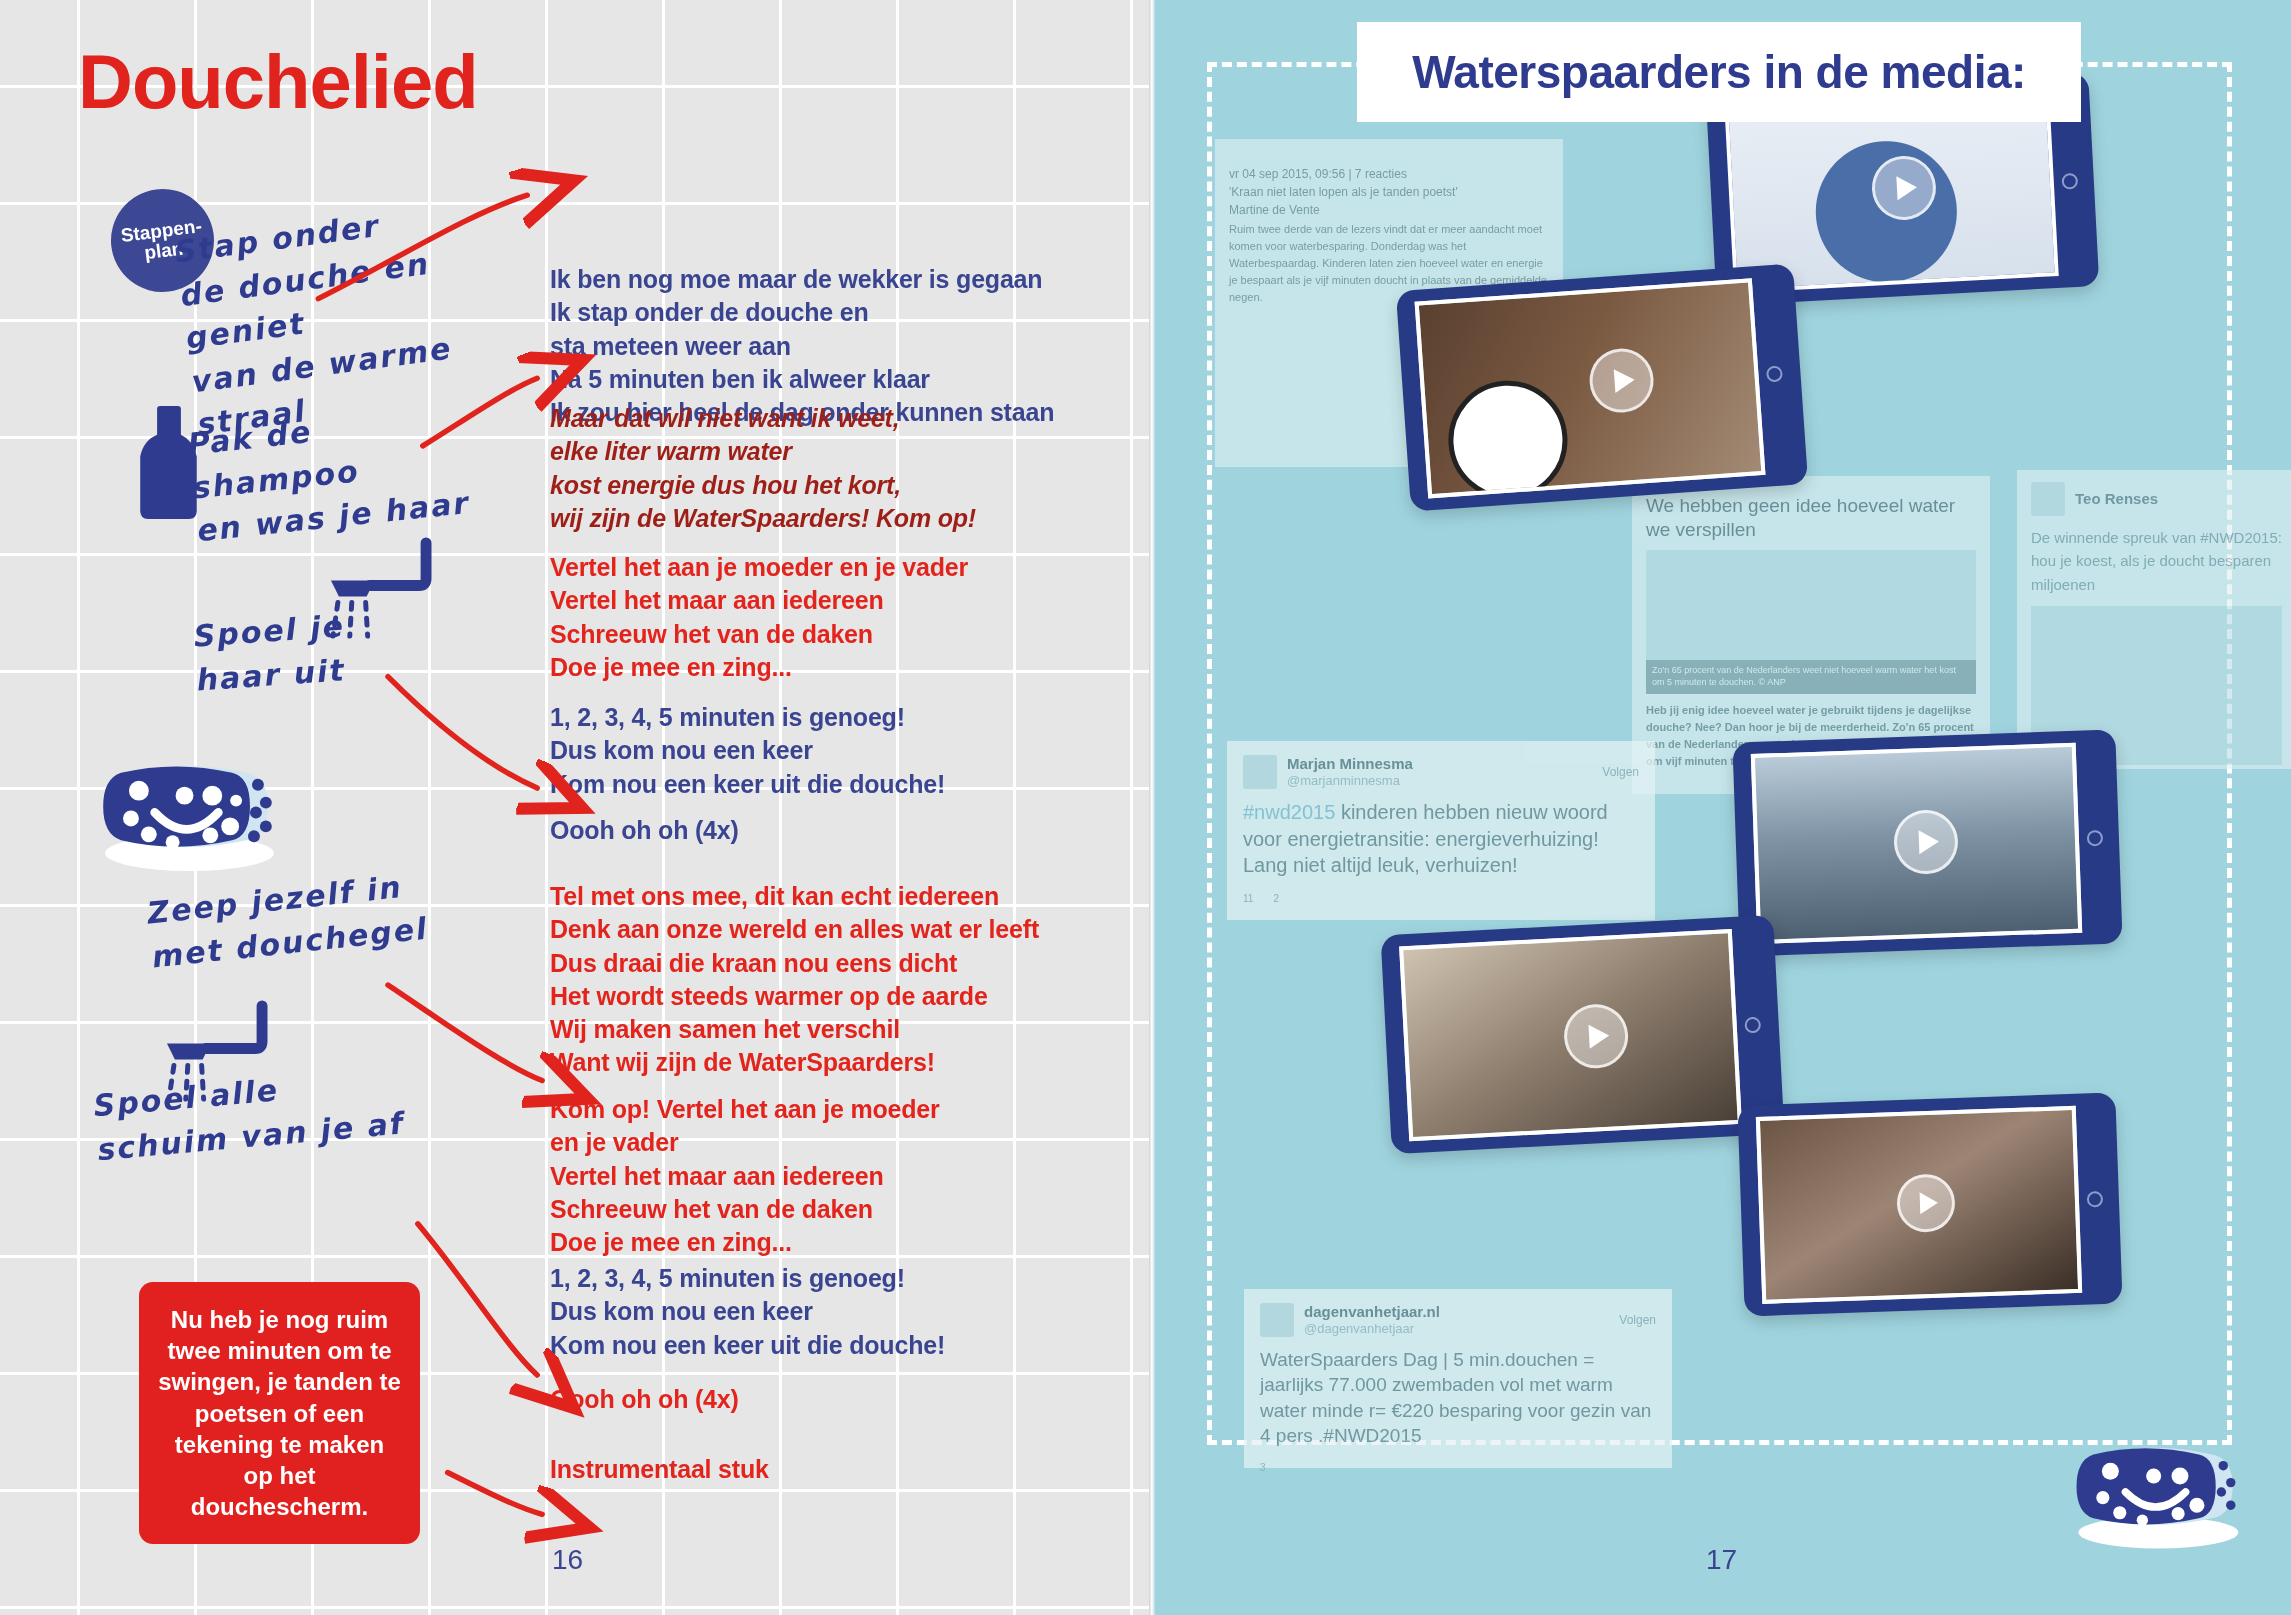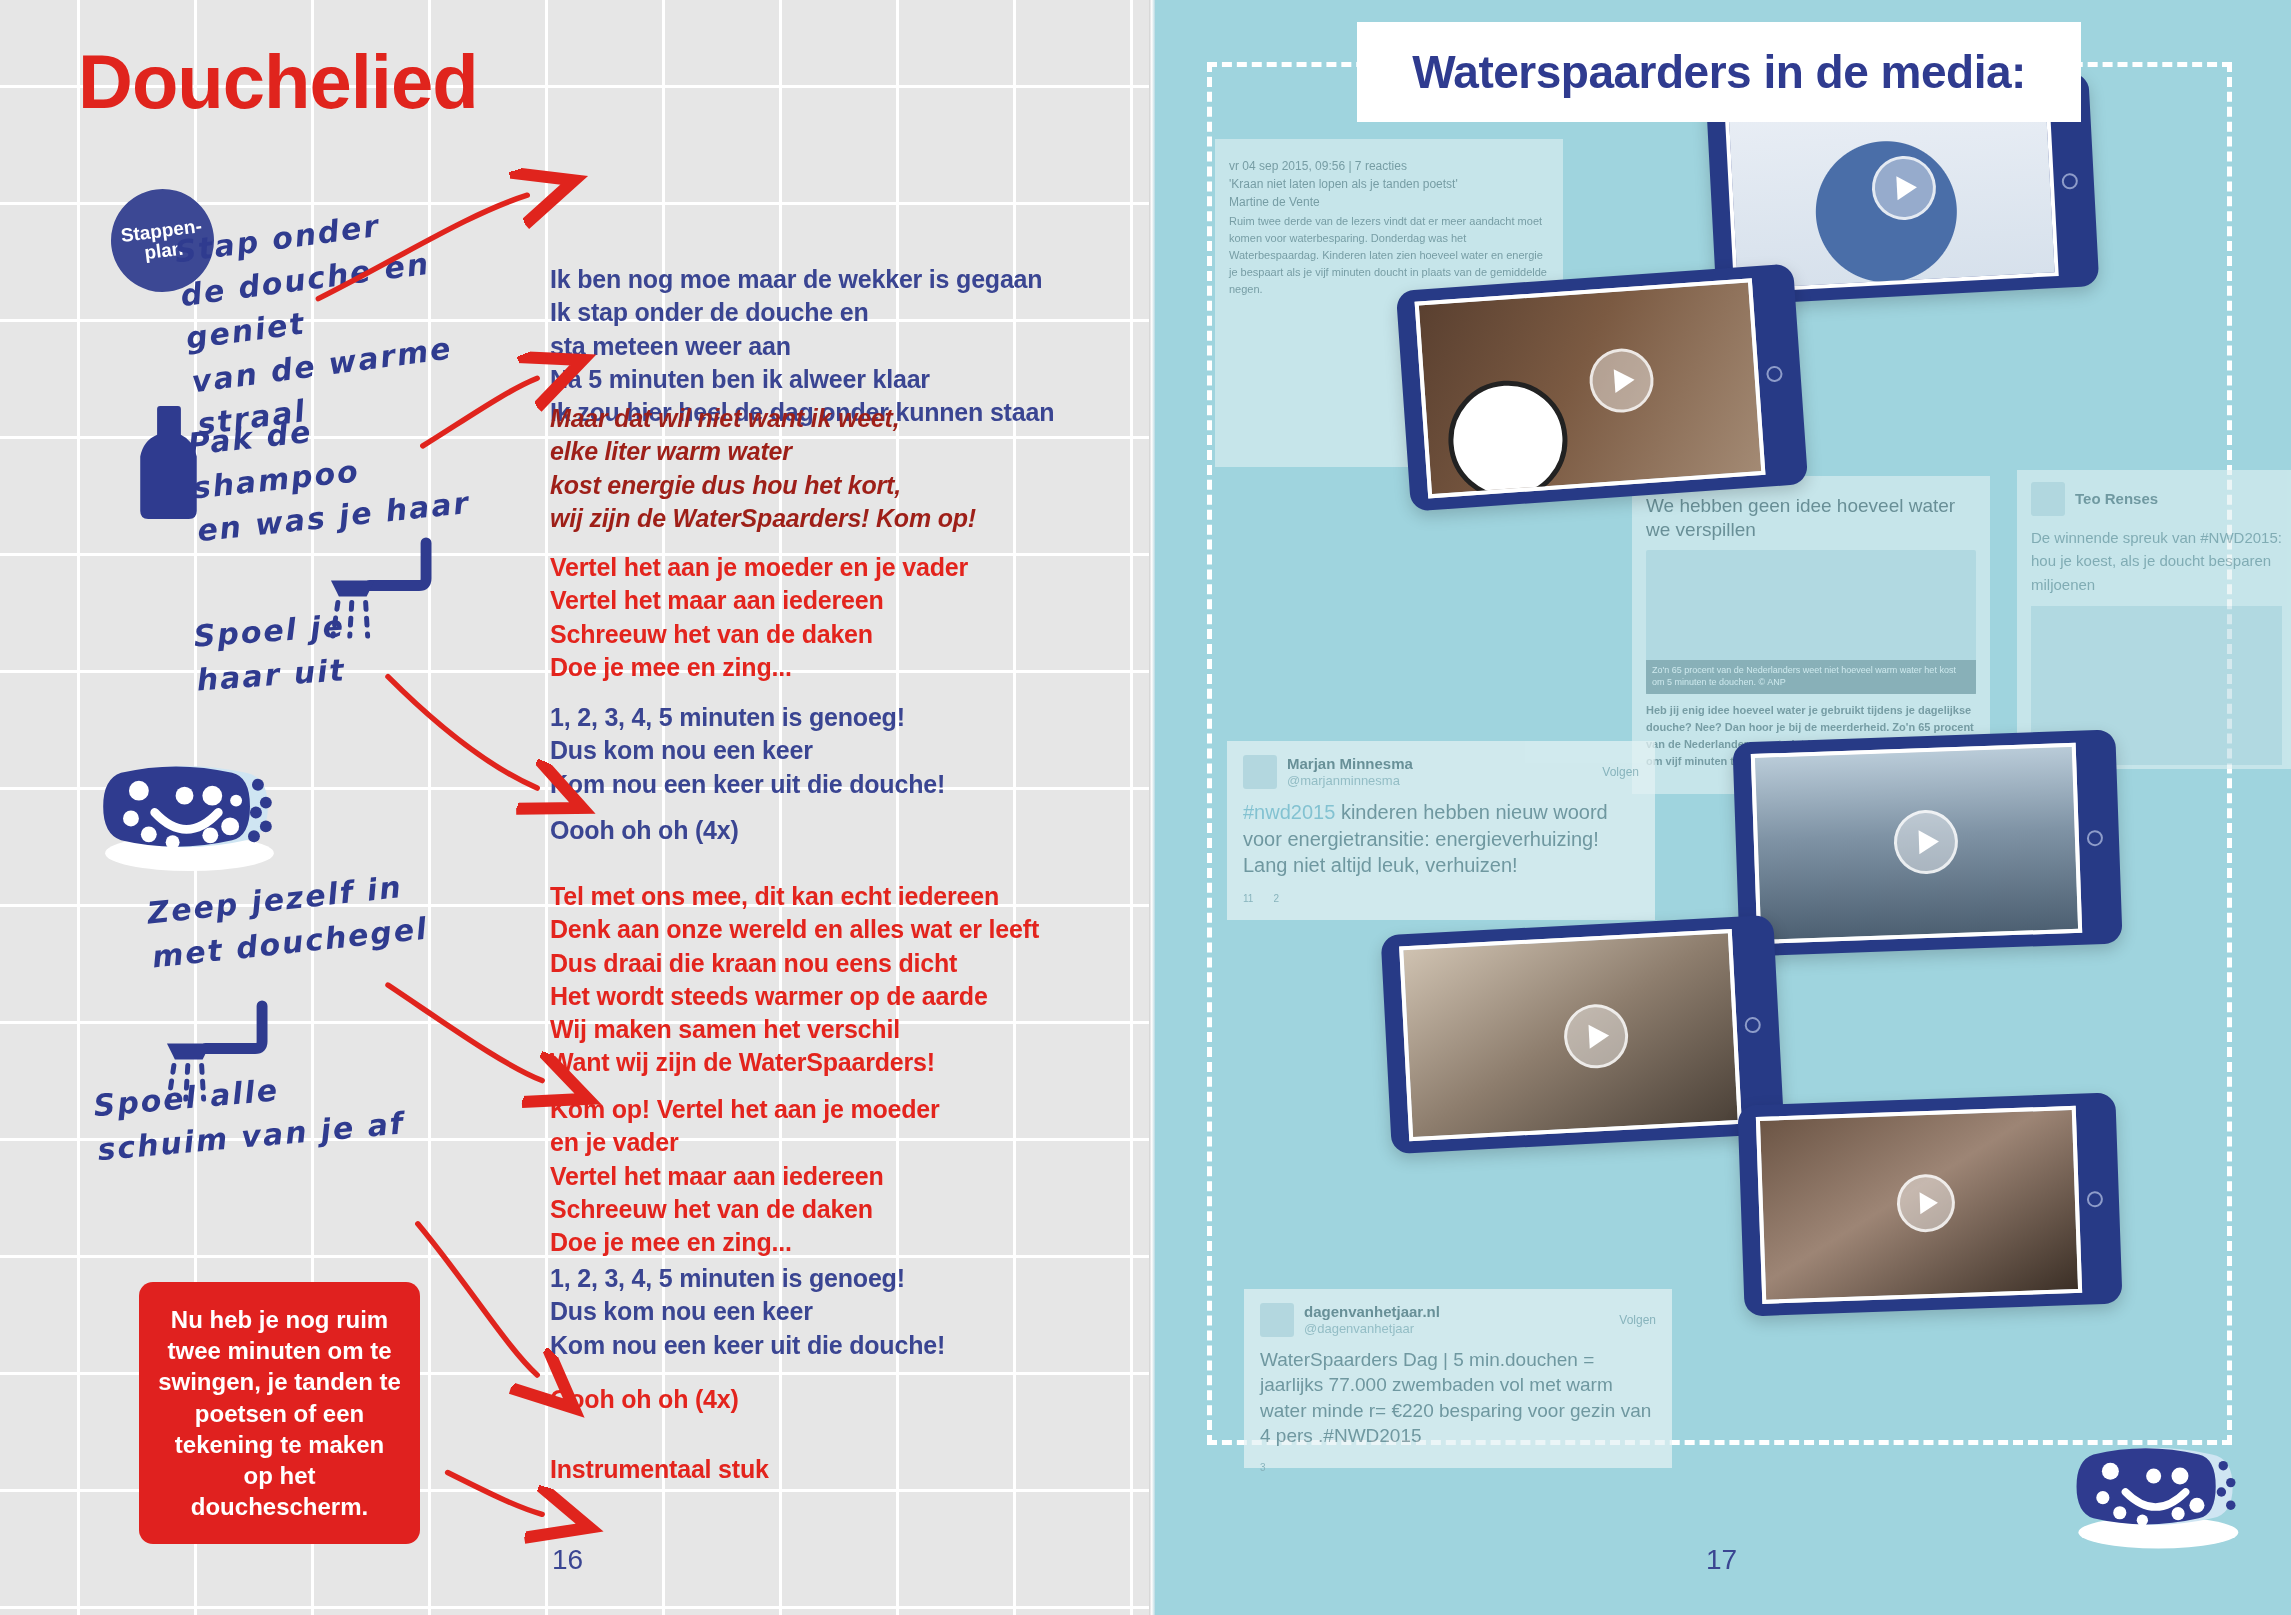--- a/index.html
+++ b/index.html
@@ -280,21 +280,21 @@
       </g>
     </svg>
 
     <div class="pagenum" id="pn-left">16</div>
   </div>
 
   <div id="page-right">
 
     <div class="dashed-frame" style="left:58px;"></div>
 
-    <div class="clip" style="left:66px;top:139px;width:348px;height:328px;padding:20px 14px;box-sizing:border-box;">
+    <div class="clip" style="left:66px;top:139px;width:348px;height:328px;padding:28px 14px;box-sizing:border-box;">
       <div class="ksub">vr 04 sep 2015, 09:56 | 7 reacties</div>
       <div class="ksub">'Kraan niet laten lopen als je tanden poetst'</div>
       <div class="ksub">Martine de Vente</div>
       <div class="kl">Ruim twee derde van de lezers vindt dat er meer aandacht moet komen voor waterbesparing. Donderdag was het Waterbespaardag. Kinderen laten zien hoeveel water en energie je bespaart als je vijf minuten doucht in plaats van de gemiddelde negen.</div>
       <div class="kimg" style="position:absolute;right:14px;bottom:8px;width:119px;height:109px;border-radius:4px;"></div>
     </div>
 
     <div class="clip" style="left:483px;top:476px;width:358px;height:318px;padding:12px 14px;box-sizing:border-box;">
       <div class="ktitle">We hebben geen idee hoeveel water we verspillen</div>
       <div class="kimg" style="height:144px;border-radius:2px;position:relative;">

